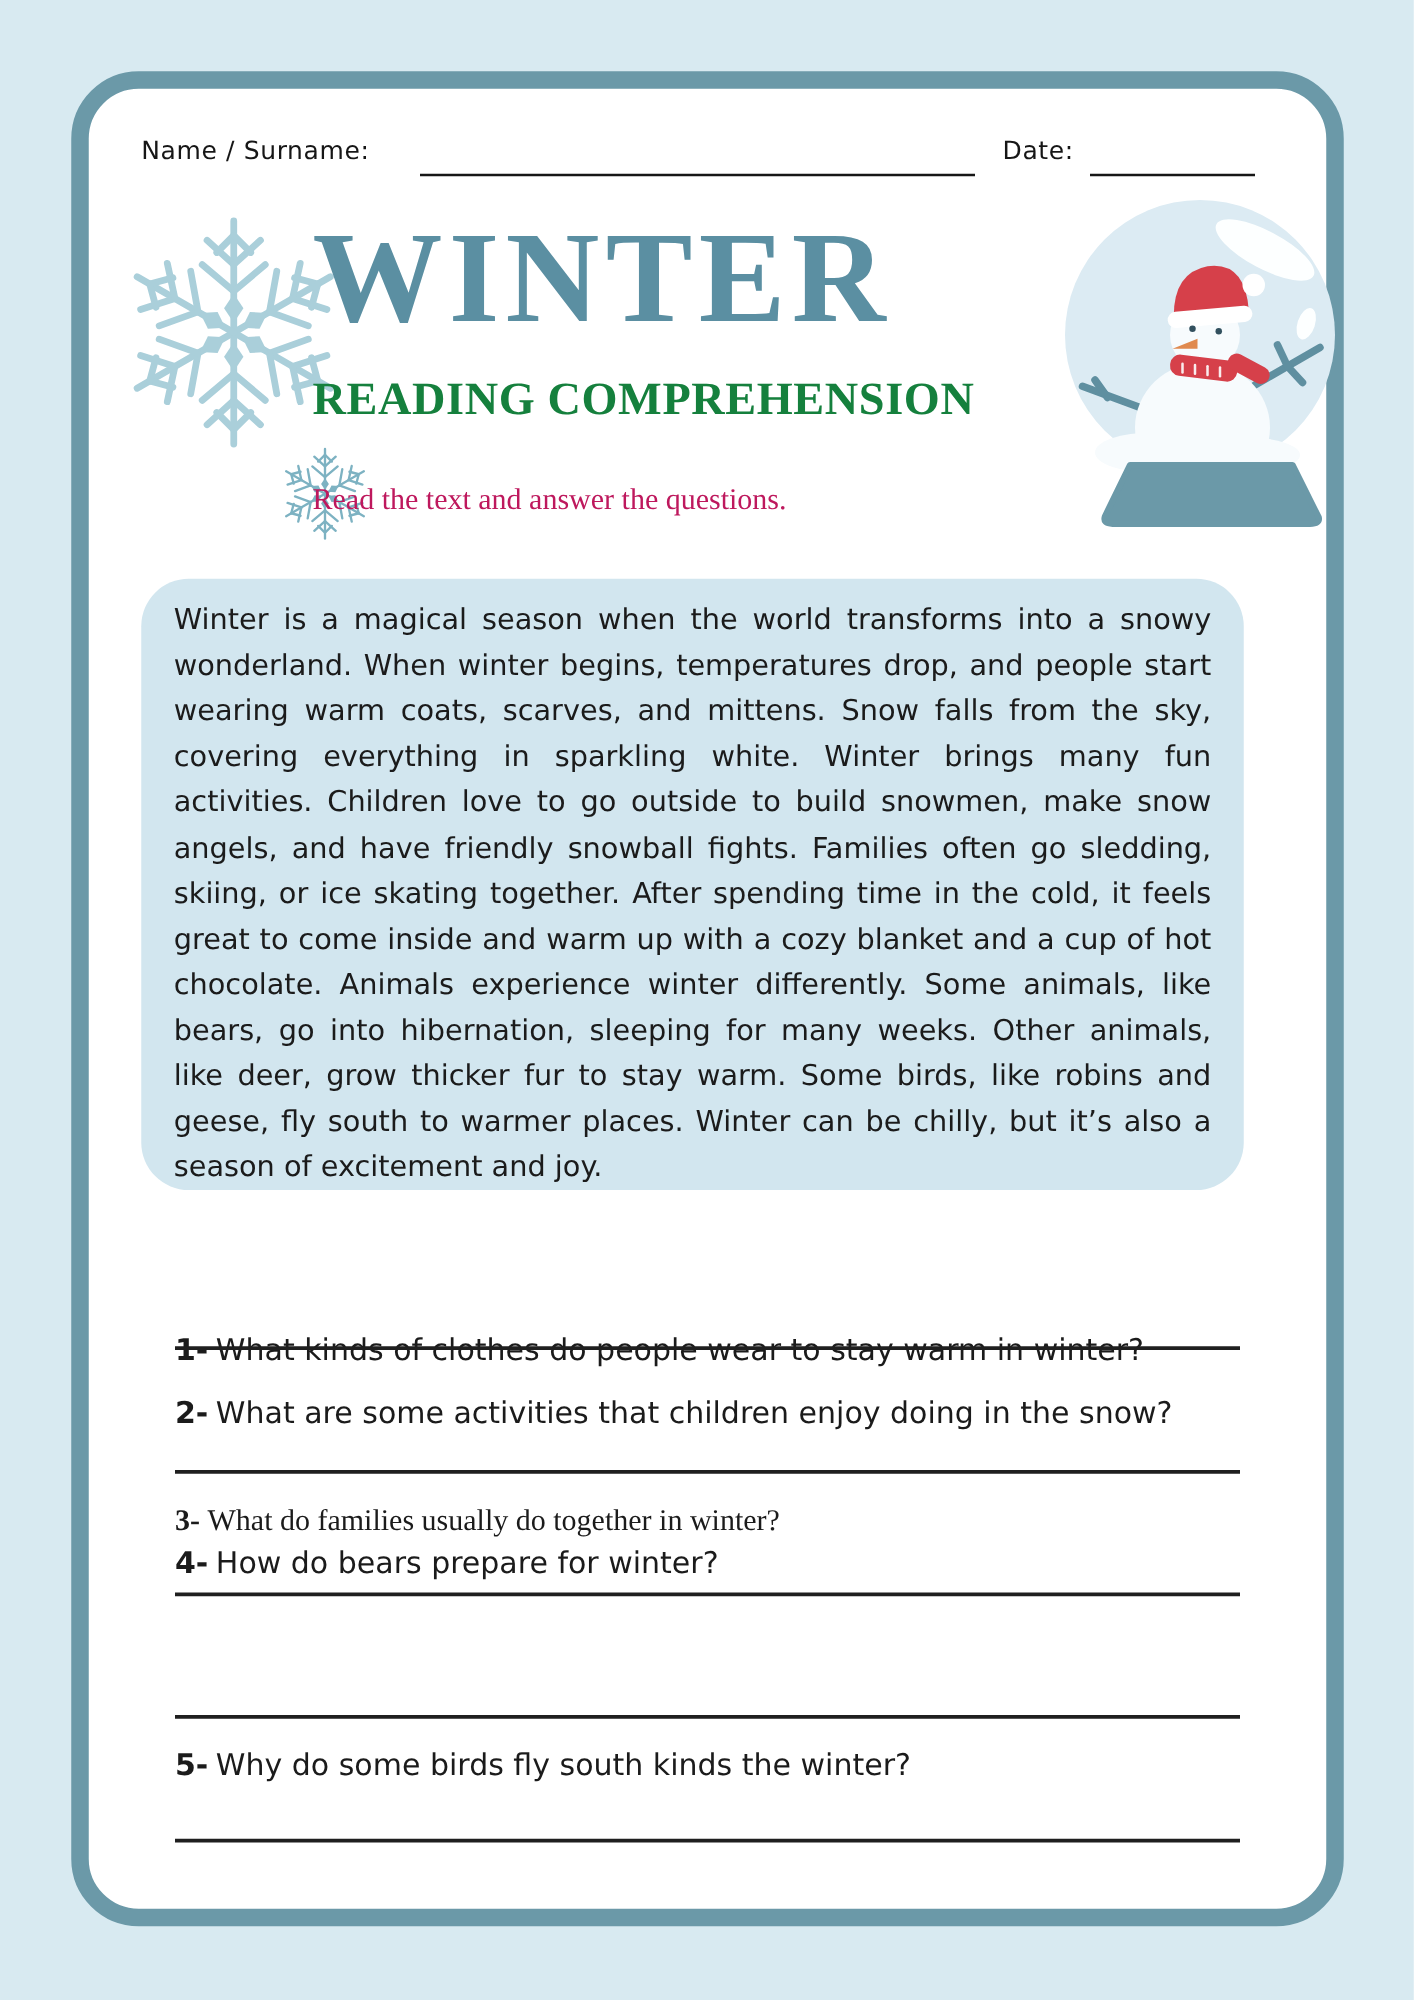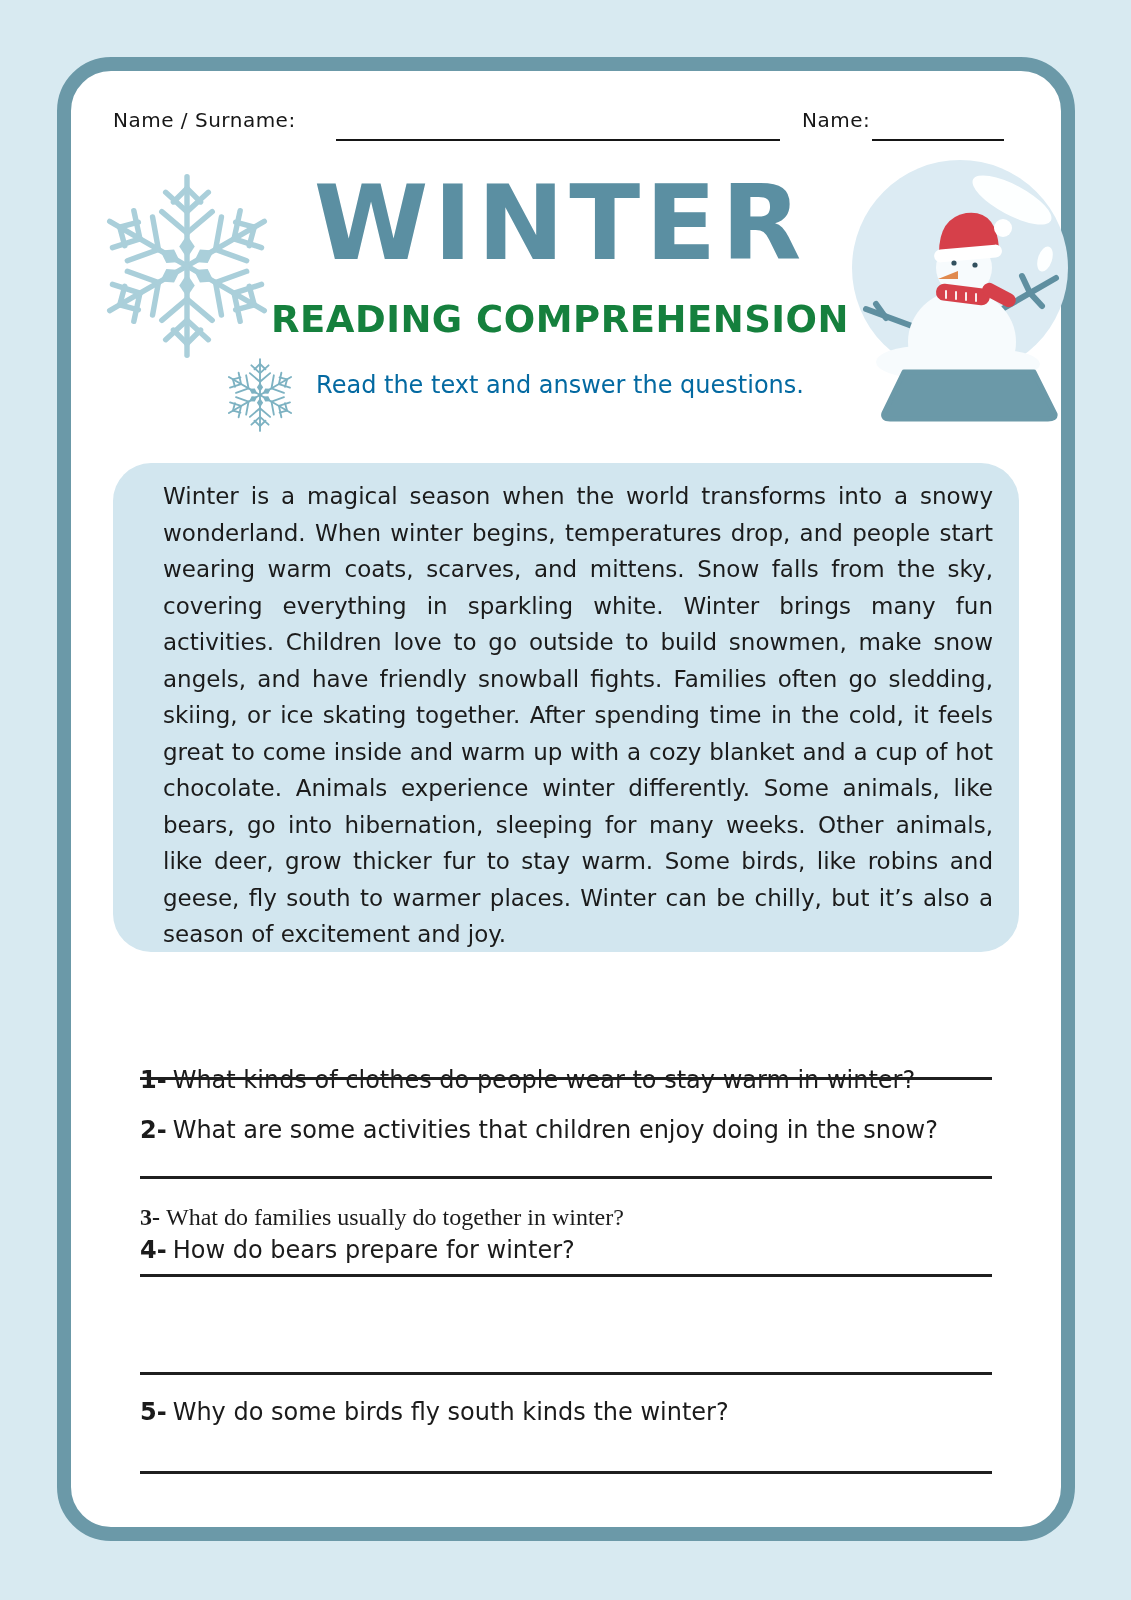--- a/index.html
+++ b/index.html
@@ -18,33 +18,33 @@
     background:#ffffff;
     border:14px solid #6b99a8;
     border-radius:54px;
     z-index:1;
   }
   .abs { position:absolute; z-index:4; }
   .hdr-label { font-size:20px; color:#161616; letter-spacing:0.5px; }
   .fill-line { border-top:2.5px solid #161616; height:0; display:block; }
   .name-line  { left:336px; top:139px; width:444px; }
   .date-line  { left:872px; top:139px; width:132px; }
-  .title-block { left:250px; top:170px; width:620px; text-align:center; z-index:2; }
+  .title-block { left:250px; top:170px; width:620px; z-index:2;font-family:Liberation Serif, serif; }
   .title {
     font-size:104px; font-weight:bold; letter-spacing:5px;
     color:#5b8fa2; line-height:1.02; white-space:nowrap;
   }
   .subtitle {
     font-size:37px; font-weight:bold; letter-spacing:0.5px;
     color:#15803d; margin-top:22px; white-space:nowrap;
   }
-  .instruction { font-size:24px; color:#0369a1; margin-top:30px; white-space:nowrap; }
+  .instruction { font-size:24px; color:#be185d; margin-top:46px; white-space:nowrap; }
   .passage-box {
     position:absolute; left:113px; top:463px; width:882px; height:489px;
-    background:#d2e6ef; border-radius:38px; z-index:2;padding-left:24px;
+    background:#d2e6ef; border-radius:38px; z-index:2;
   }
   .passage-box p {
     margin:0; padding:15px 26px 0 26px;
     font-size:23px; line-height:36.5px;
     text-align:justify; color:#1b1b1b;
   }
   .question { left:140px; width:860px; font-size:24px; color:#1b1b1b; white-space:nowrap; }
   .question b { font-weight:bold; margin-right:6px; }
   .answer-line { left:140px; width:852px; border-top:3px solid #1f1f1f; height:0; }
   .q1 { top:1066px; } .l1 { top:1077px; }
@@ -56,21 +56,21 @@
   svg.flake-small { position:absolute; left:221px; top:349px; width:78px;  height:92px;  z-index:2; }
   svg.globe { position:absolute; left:846px; top:156px; width:236px; height:270px; z-index:3; }
 </style>
 </head>
 <body>
 
 <div class="card"></div>
 
 <span class="abs hdr-label" style="left:113px; top:108px;">Name / Surname:</span>
 <span class="abs fill-line name-line"></span>
-<span class="abs hdr-label" style="left:802px; top:108px;">Name:</span>
+<span class="abs hdr-label" style="left:802px; top:108px;">Date:</span>
 <span class="abs fill-line date-line"></span>
 
 <svg class="flake-big" viewBox="0 0 100 100">
   <defs>
     <g id="fa">
       <line x1="50" y1="50" x2="50" y2="4"></line>
       <line x1="50" y1="10" x2="43" y2="17"></line>
       <line x1="50" y1="10" x2="57" y2="17"></line>
       <line x1="50" y1="22" x2="39" y2="12"></line>
       <line x1="50" y1="22" x2="61" y2="12"></line>

